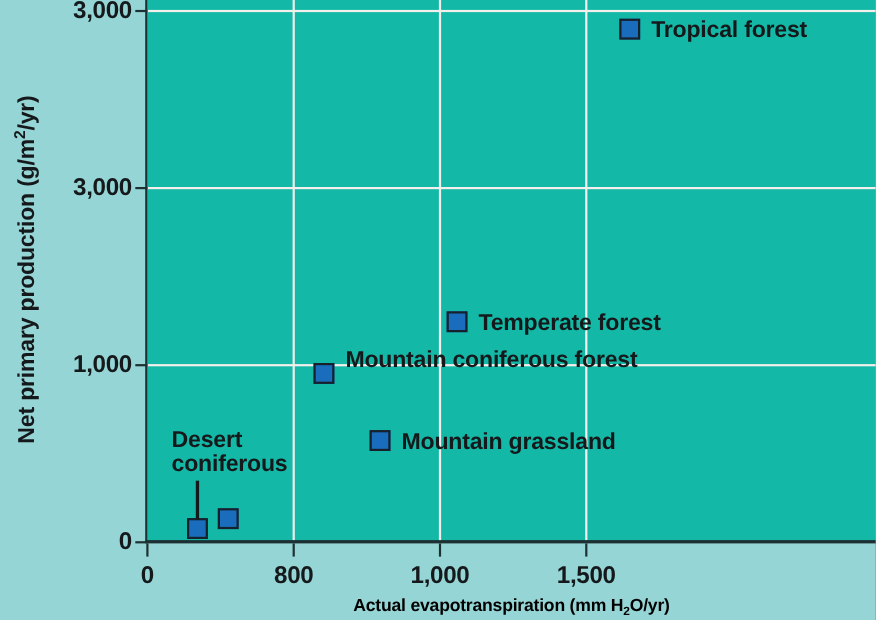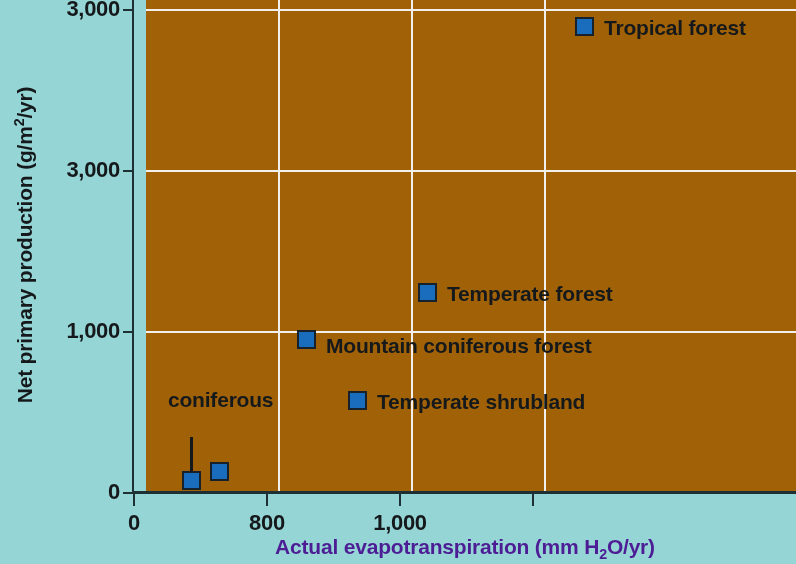--- a/index.html
+++ b/index.html
@@ -9,22 +9,21 @@
     font-family:"Liberation Sans", sans-serif;
     overflow:hidden;
     position:relative;
   }
   #chart-root{position:absolute;inset:0;}
 
   
   .plot-area{
     position:absolute;
     left:134px; top:0px; right:0px; bottom:71px;
-    background:#a16207;
-    margin-left:12px;
+    background:#14b8a6;
   }
   .gridline-v{
     position:absolute;top:0;bottom:0;width:2px;background:#f3efec;
   }
   .gridline-h{
     position:absolute;left:0;right:0;height:2px;background:#f3efec;
   }
 
   
   .axis-y-line{
@@ -51,21 +50,21 @@
   .ytick-wrap{position:absolute;left:20px;width:100px;}
   .xlabel-tick{
     position:absolute;text-align:center;width:120px;
     font-size:22px;font-weight:bold;color:#15191b;
     letter-spacing:-0.3px;
   }
 
   
   .axis-title-x{
     position:absolute;left:134px;right:0;bottom:2px;
-    text-align:center;font-size:21px;font-weight:bold;color:#4c1d95;
+    text-align:center;font-size:16px;font-weight:bold;color:#000000;
     letter-spacing:-0.2px;
   }
   .axis-title-y{
     position:absolute;
     left:-206px; top:232px;
     width:460px;
     transform:rotate(-90deg);
     transform-origin:center center;
     text-align:center;
     font-size:21px;font-weight:bold;color:#15191b;
@@ -106,30 +105,31 @@
     <div class="gridline-h" style="top:170px;"></div>
     <div class="gridline-h" style="top:331px;"></div>
 
     <div class="marker" style="left:429px;top:17px;"></div>
     <div class="point-label" style="left:458px;top:16px;">Tropical forest</div>
 
     <div class="marker" style="left:272px;top:283px;"></div>
     <div class="point-label" style="left:301px;top:282px;">Temperate forest</div>
 
     <div class="marker" style="left:151px;top:330px;"></div>
-    <div class="point-label" style="left:180px;top:334px;text-align:center;">Mountain coniferous forest</div>
+    <div class="point-label" style="left:180px;top:316px;text-align:center;">Mountain coniferous forest</div>
 
     <div class="marker" style="left:202px;top:391px;"></div>
-    <div class="point-label" style="left:231px;top:390px;">Temperate shrubland</div>
+    <div class="point-label" style="left:231px;top:390px;">Mountain grassland</div>
 
     <div class="marker" style="left:64px;top:462px;"></div>
 
     <div class="marker" style="left:36px;top:471px;"></div>
     <div class="leader" style="left:44px;top:437px;height:35px;"></div>
     <div class="point-label multiline" style="left:22px;top:389px;">
+      <div>Desert</div>
       <div>coniferous</div>
     </div>
   </div>
 
   <div class="axis-y-line"></div>
   <div class="axis-x-line"></div>
 
   <div class="tick-y" style="top:9px;"></div>
   <div class="tick-y" style="top:170px;"></div>
   <div class="tick-y" style="top:331px;"></div>
@@ -149,20 +149,21 @@
   </div>
 
   <div class="tick-x" style="left:133px;"></div>
   <div class="tick-x" style="left:266px;"></div>
   <div class="tick-x" style="left:399px;"></div>
   <div class="tick-x" style="left:532px;"></div>
 
   <div class="xlabel-tick" style="left:74px;bottom:28px;">0</div>
   <div class="xlabel-tick" style="left:207px;bottom:28px;">800</div>
   <div class="xlabel-tick" style="left:340px;bottom:28px;">1,000</div>
+  <div class="xlabel-tick" style="left:473px;bottom:28px;">1,500</div>
 
   <div class="axis-title-x">
     <span>Actual evapotranspiration (mm H</span><sub>2</sub><span>O/yr)</span>
   </div>
 
   <div class="axis-title-y">
     <span>Net primary production (g/m</span><sup>2</sup><span>/yr)</span>
   </div>
 
 </div>

